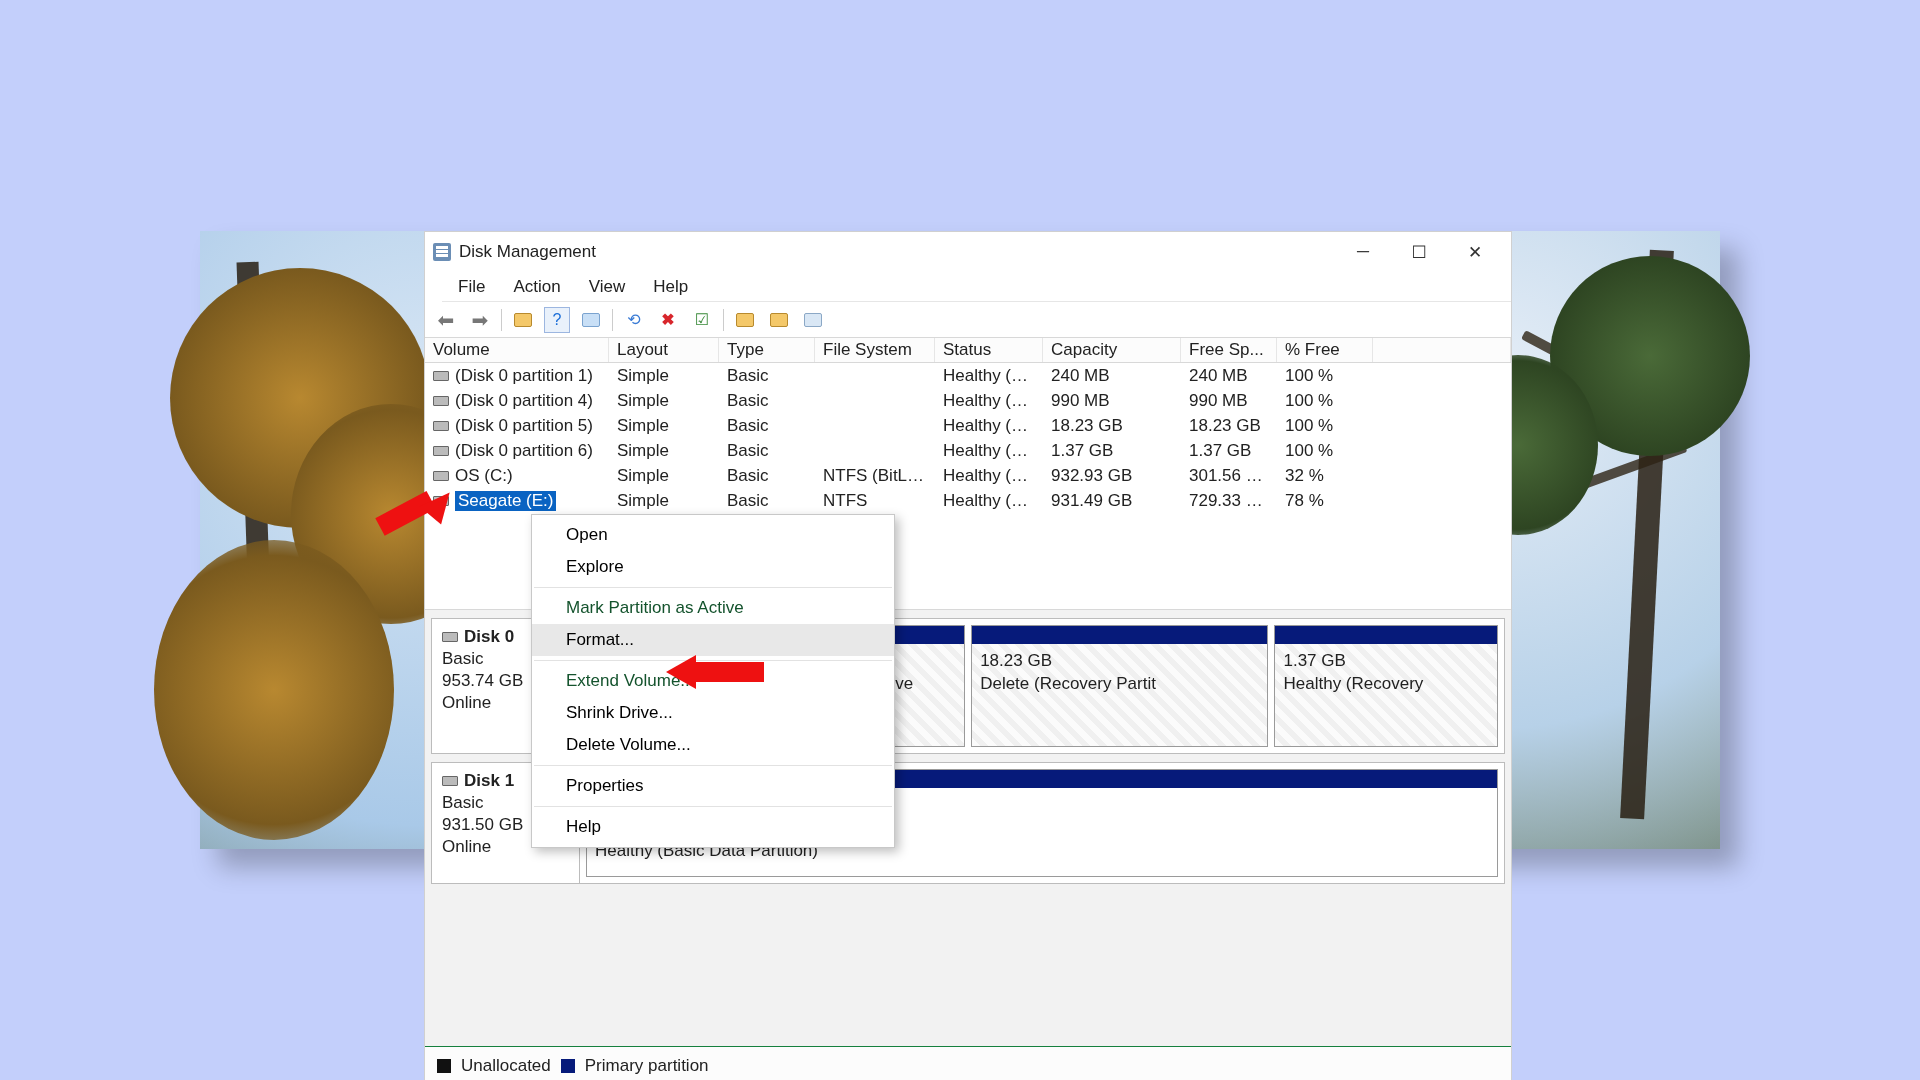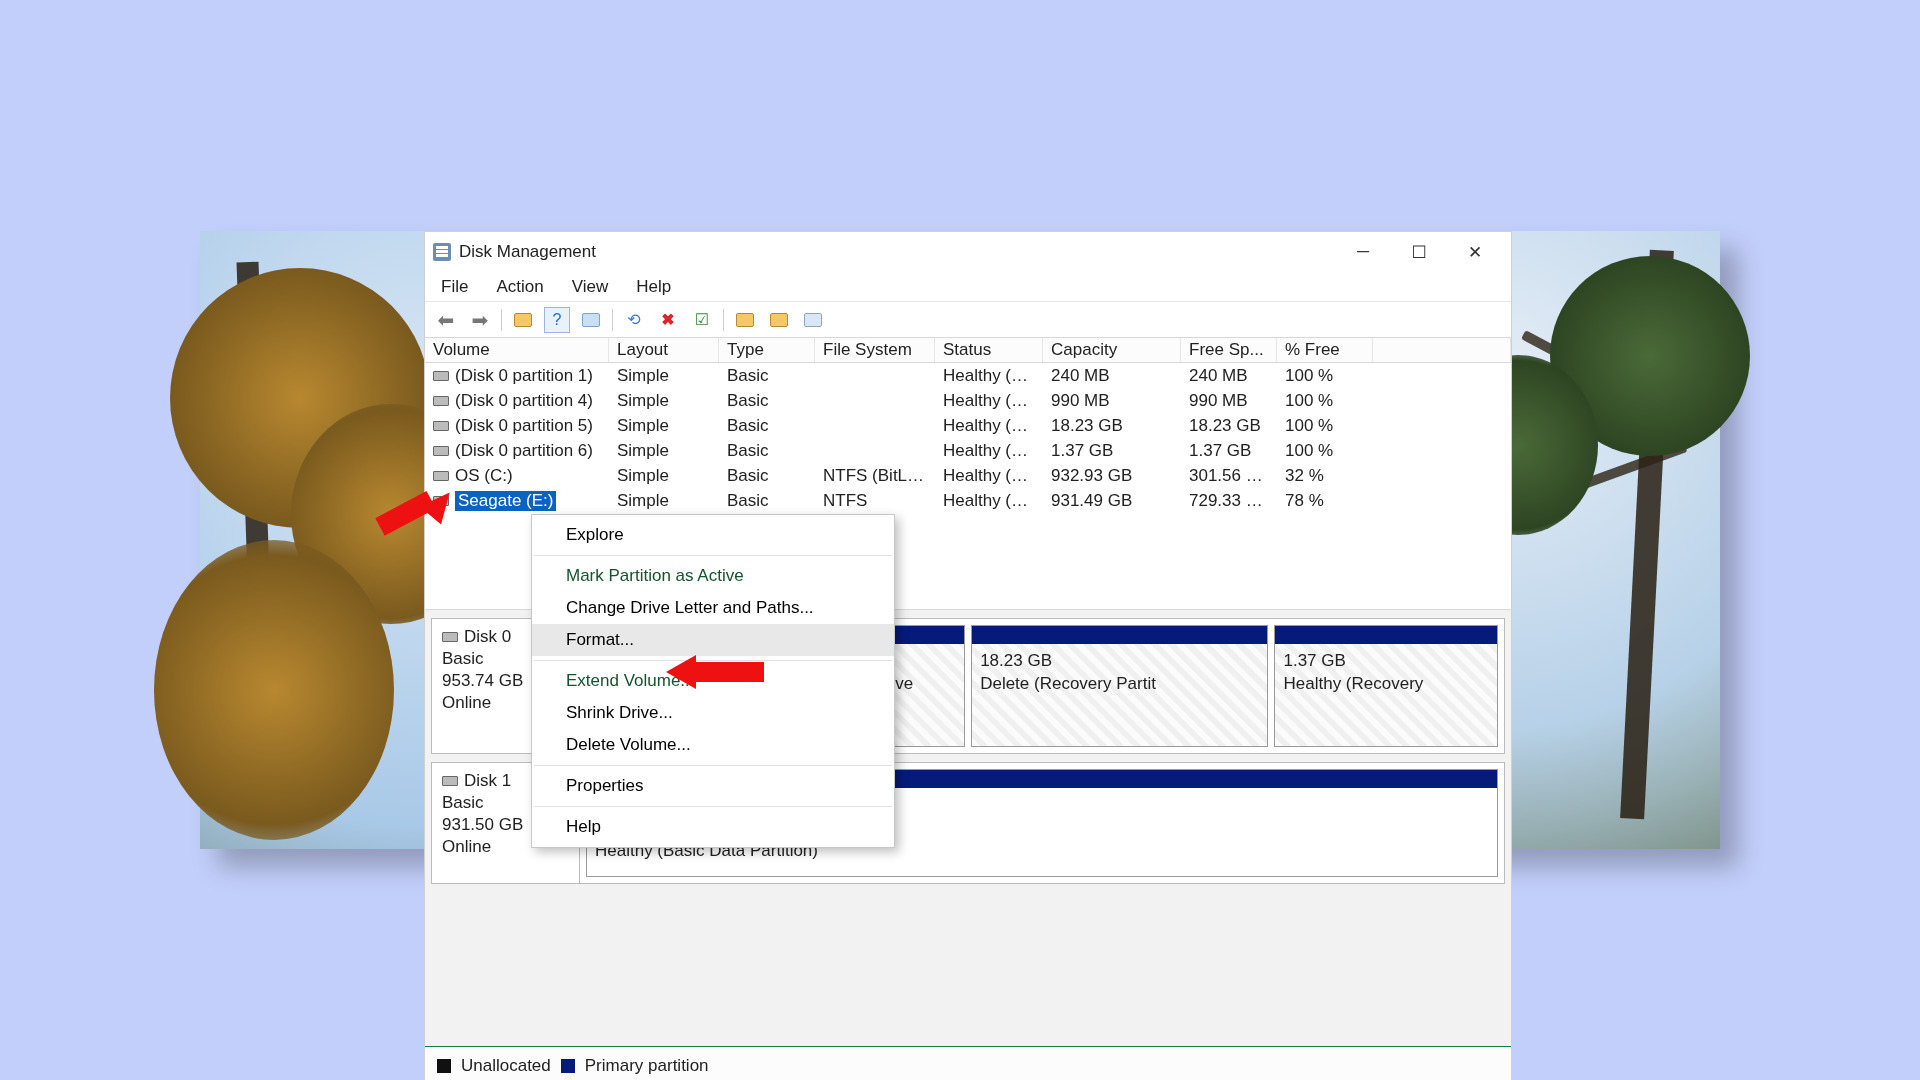--- a/index.html
+++ b/index.html
@@ -19,42 +19,42 @@
 .fl { background:radial-gradient(circle,#b88830 0%,#7a5a1e 70%,transparent 100%); }
 .fr { background:radial-gradient(circle,#4a6a38 0%,#2e4522 70%,transparent 100%); }
 
 .win { position:absolute; left:224px; top:0; width:1088px; height:854px; background:#fff; border:1px solid #d0d0d0; display:flex; flex-direction:column; font-size:17px; color:#222; }
 .titlebar { height:40px; display:flex; align-items:center; padding:0 8px; }
 .titlebar .ico { width:18px; height:18px; margin-right:8px; background:#6b8eb5; border-radius:2px; position:relative; }
 .titlebar .ico::after { content:""; position:absolute; left:3px; top:7px; width:12px; height:3px; background:#fff; box-shadow:0 -4px 0 #fff, 0 4px 0 #fff; }
 .title-text { flex:0 0 auto; }
 .title-spacer { flex:1; }
 .winbtn { width:56px; height:40px; display:flex; align-items:center; justify-content:center; color:#333; }
-.menubar { height:30px; display:flex; align-items:center; gap:20px; padding:0 12px; border-bottom:1px solid #e6e6e6; }
+.menubar { height:30px; display:flex; align-items:center; gap:20px; padding:0 12px; border-bottom:1px solid #e6e6e6;margin-left:17px; }
 .menu-item { padding:2px 4px; }
 .toolbar { height:36px; display:flex; align-items:center; gap:8px; padding:0 8px; border-bottom:1px solid #d8d8d8; }
 .tbtn { width:26px; height:26px; border:1px solid transparent; display:flex; align-items:center; justify-content:center; font-size:16px; color:#555; }
 .tbtn.sep { width:1px; height:22px; background:#ccc; border:none; }
 .tbtn .folderish { width:18px; height:14px; background:#f4c869; border:1px solid #b88a2e; border-radius:2px; position:relative; }
 .arrow-nav { color:#777; font-size:20px; }
 
 .grid-container { flex:0 0 auto; border-bottom:1px solid #d8d8d8; }
 .grid-header, .grid-row { display:grid; grid-template-columns:184px 110px 96px 120px 108px 138px 96px 96px 1fr; align-items:center; height:25px; }
 .grid-header { background:#fcfcfc; border-bottom:1px solid #d8d8d8; }
 .grid-header > div { padding:0 8px; border-right:1px solid #e6e6e6; white-space:nowrap; overflow:hidden; text-overflow:ellipsis; height:100%; display:flex; align-items:center; }
 .grid-row > div { padding:0 8px; white-space:nowrap; overflow:hidden; text-overflow:ellipsis; }
 .vol-cell { display:flex; align-items:center; gap:6px; }
 .drive-ico { width:16px; height:10px; background:#bbb; border:1px solid #666; border-radius:1px; flex:0 0 auto; }
 .grid-row.sel .vol-cell .txt { background:#0a63c2; color:#fff; padding:0 3px; }
 .grid-body { background:#fff; min-height:246px; }
 
 .graphical { flex:1; background:#f2f2f2; overflow:hidden; padding:0 6px; }
 .disk-block { display:flex; background:#fff; border:1px solid #bcbcbc; margin-top:8px; }
 .disk-info { width:148px; padding:8px 10px; border-right:1px solid #bcbcbc; display:flex; flex-direction:column; gap:2px; }
-.disk-info .dname { font-weight:400; display:flex; align-items:center; gap:6px; }
+.disk-info .dname { font-weight:700; display:flex; align-items:center; gap:6px; }
 .disk-parts { flex:1; display:flex; gap:6px; padding:6px; }
 .part { flex:1; border:1px solid #9a9a9a; display:flex; flex-direction:column; }
 .part-bar { height:18px; background:#061a7a; }
 .part-body { flex:1; padding:6px 8px; background:repeating-linear-gradient(45deg,#fbfbfb,#fbfbfb 6px,#f0f0f0 6px,#f0f0f0 12px); line-height:1.35; overflow:hidden; white-space:nowrap; }
 .part.sel .part-body { background:#fff; }
 .part .pname { font-weight:600; }
 
 .legend { height:38px; background:#fcfcfc; border-top:1px solid #15803d; display:flex; align-items:center; gap:10px; padding:0 12px;text-align:right; }
 .swatch { width:14px; height:14px; display:inline-block; }
 .sw-black { background:#111; }
@@ -293,24 +293,24 @@
 
     <div class="legend">
       <span class="swatch sw-black"></span>
       <span>Unallocated</span>
       <span class="swatch sw-blue"></span>
       <span>Primary partition</span>
     </div>
   </div>
 
   <div class="ctx" style="left:331px; top:283px;">
+    <div class="ctx-item">Open</div>
     <div class="ctx-item">Explore</div>
     <div class="ctx-sep"></div>
     <div class="ctx-item disabled">Mark Partition as Active</div>
-    <div class="ctx-item">Change Drive Letter and Paths...</div>
     <div class="ctx-item hover">Format...</div>
     <div class="ctx-sep"></div>
     <div class="ctx-item disabled">Extend Volume...</div>
     <div class="ctx-item">Shrink Drive...</div>
     <div class="ctx-item">Delete Volume...</div>
     <div class="ctx-sep"></div>
     <div class="ctx-item">Properties</div>
     <div class="ctx-sep"></div>
     <div class="ctx-item">Help</div>
   </div>

